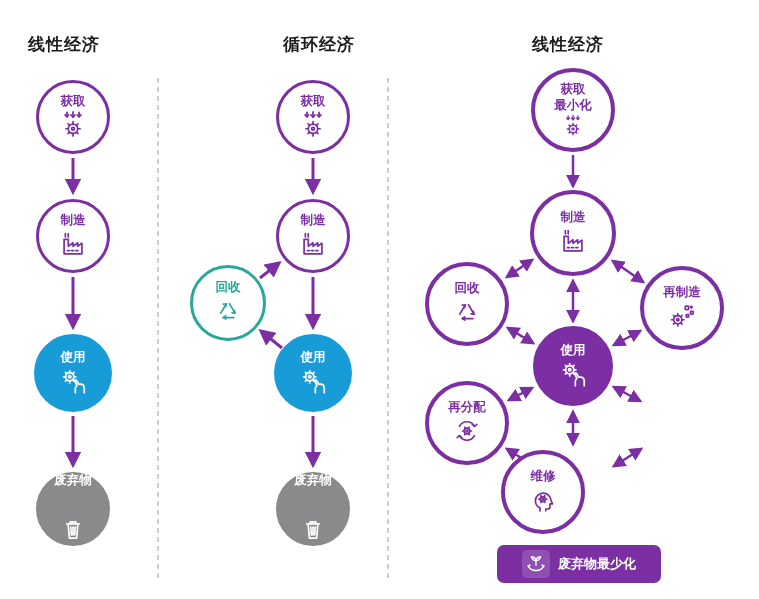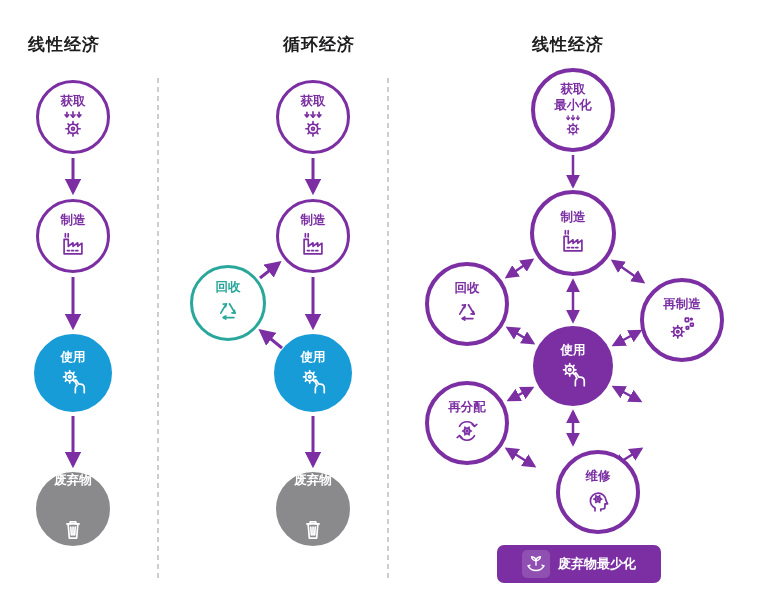--- a/index.html
+++ b/index.html
@@ -245,39 +245,39 @@
     <svg class="nicon" viewBox="0 0 32 32">
         <use href="#sym-factory"></use>
       </svg>
   </div>
   <div class="node thick" style="left:425px;top:262px;width:84px;height:84px">
     <span class="nlabel">回收</span>
     <svg class="nicon" viewBox="0 0 32 32">
         <use href="#sym-recycle"></use>
       </svg>
   </div>
-  <div class="node thick" style="left:640px;top:278px;width:84px;height:84px">
+  <div class="node thick" style="left:640px;top:266px;width:84px;height:84px">
     <span class="nlabel">再制造</span>
     <svg class="nicon" viewBox="0 0 32 32">
         <use href="#sym-reman"></use>
       </svg>
   </div>
   <div class="node thick fill-purple" style="left:533px;top:326px;width:80px;height:80px">
     <span class="nlabel">使用</span>
     <svg class="nicon" viewBox="0 0 32 32">
         <use href="#sym-use"></use>
       </svg>
   </div>
   <div class="node thick" style="left:425px;top:381px;width:84px;height:84px">
     <span class="nlabel">再分配</span>
     <svg class="nicon" viewBox="0 0 32 32">
         <use href="#sym-redis"></use>
       </svg>
   </div>
-  <div class="node thick" style="left:556px;top:450px;width:84px;height:84px">
+  <div class="node thick" style="left:501px;top:450px;width:84px;height:84px">
     <span class="nlabel">维修</span>
     <svg class="nicon" viewBox="0 0 32 32">
         <use href="#sym-repair"></use>
       </svg>
   </div>
 
   <div class="banner">
     <span class="bicon-wrap">
       <svg class="bicon" viewBox="0 0 32 32">
           <use href="#sym-plant"></use>

